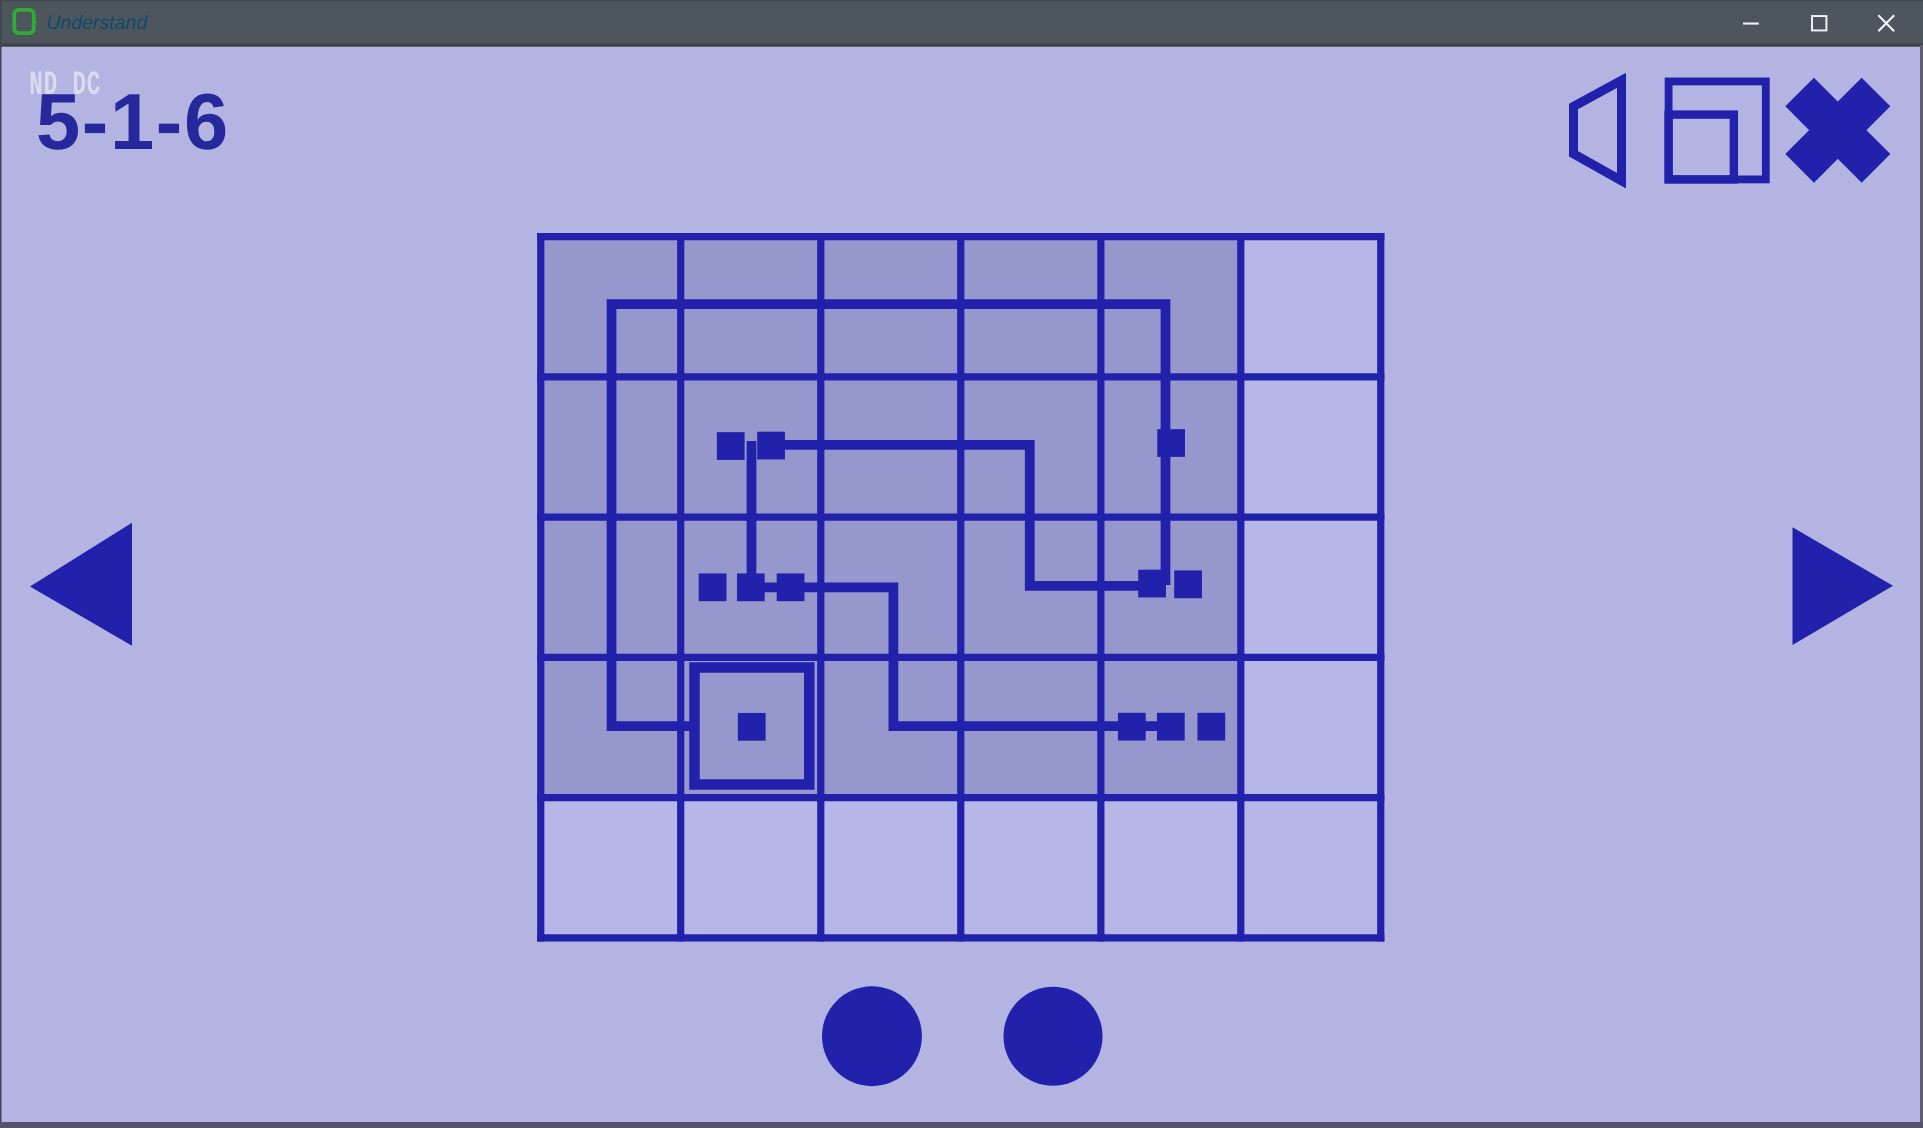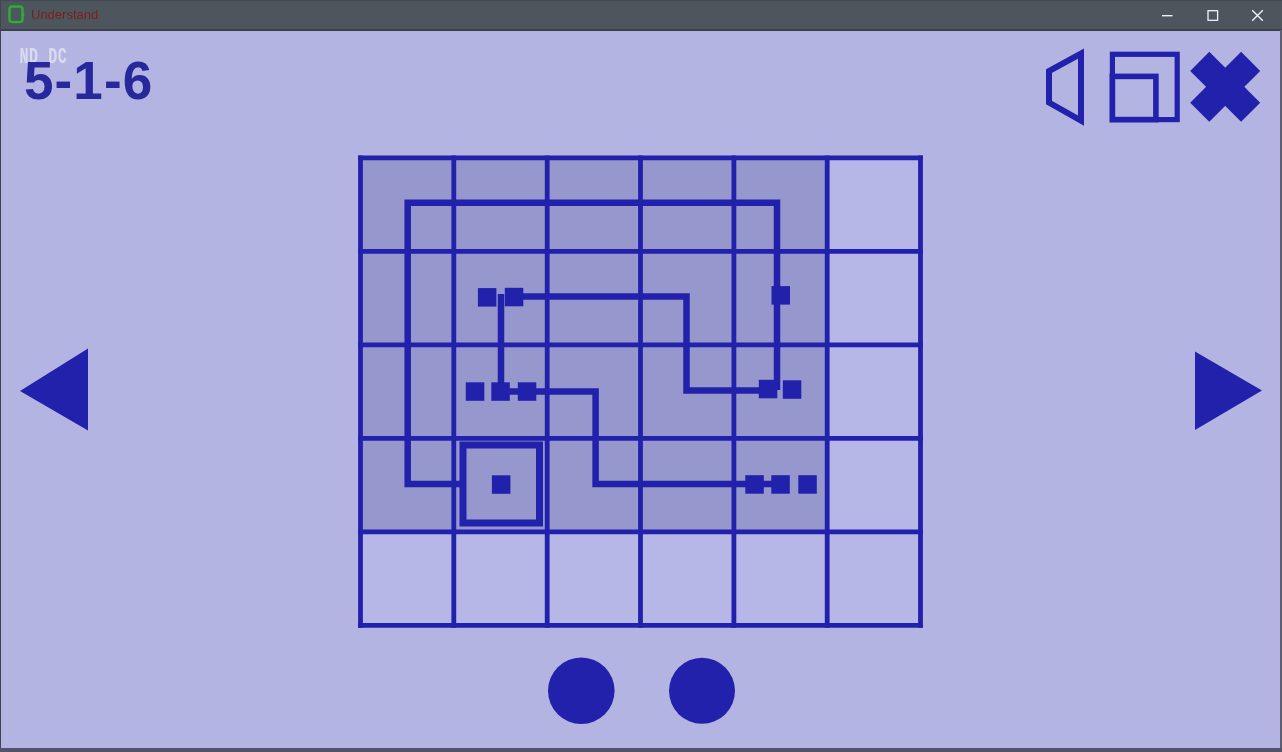--- a/index.html
+++ b/index.html
@@ -1,18 +1,18 @@
 <!DOCTYPE html>
 <html><head>
 <meta charset="utf-8">
 <style>
   html,body{margin:0;padding:0;width:1282px;height:752px;overflow:hidden;background:#b3b4e1;font-family:"Liberation Sans",sans-serif;}
   #win{position:relative;width:1282px;height:752px;}
   #titlebar{position:absolute;left:0;top:0;width:1282px;height:31px;background:#4d565d;border-bottom:2px solid #3a4248;border-top:1px solid #404a50;box-sizing:border-box;}
-  #titletext{position:absolute;left:31px;top:7px;font-size:13px;color:#7f1d1d;}
+  #titletext{position:absolute;left:31px;top:7px;font-size:13px;color:#0c4a6e;font-style:italic;}
   #content{position:absolute;left:0;top:30px;width:1282px;height:722px;}
 </style>
 </head>
 <body>
 <div id="win">
 
 <div id="titlebar"></div>
 
 <svg style="position:absolute;left:0;top:0" width="30" height="30" viewBox="0 0 30 30">
   <rect x="9.5" y="6.5" width="13" height="15.5" rx="2.8" fill="none" stroke="#2eac35" stroke-width="2.5"></rect>

